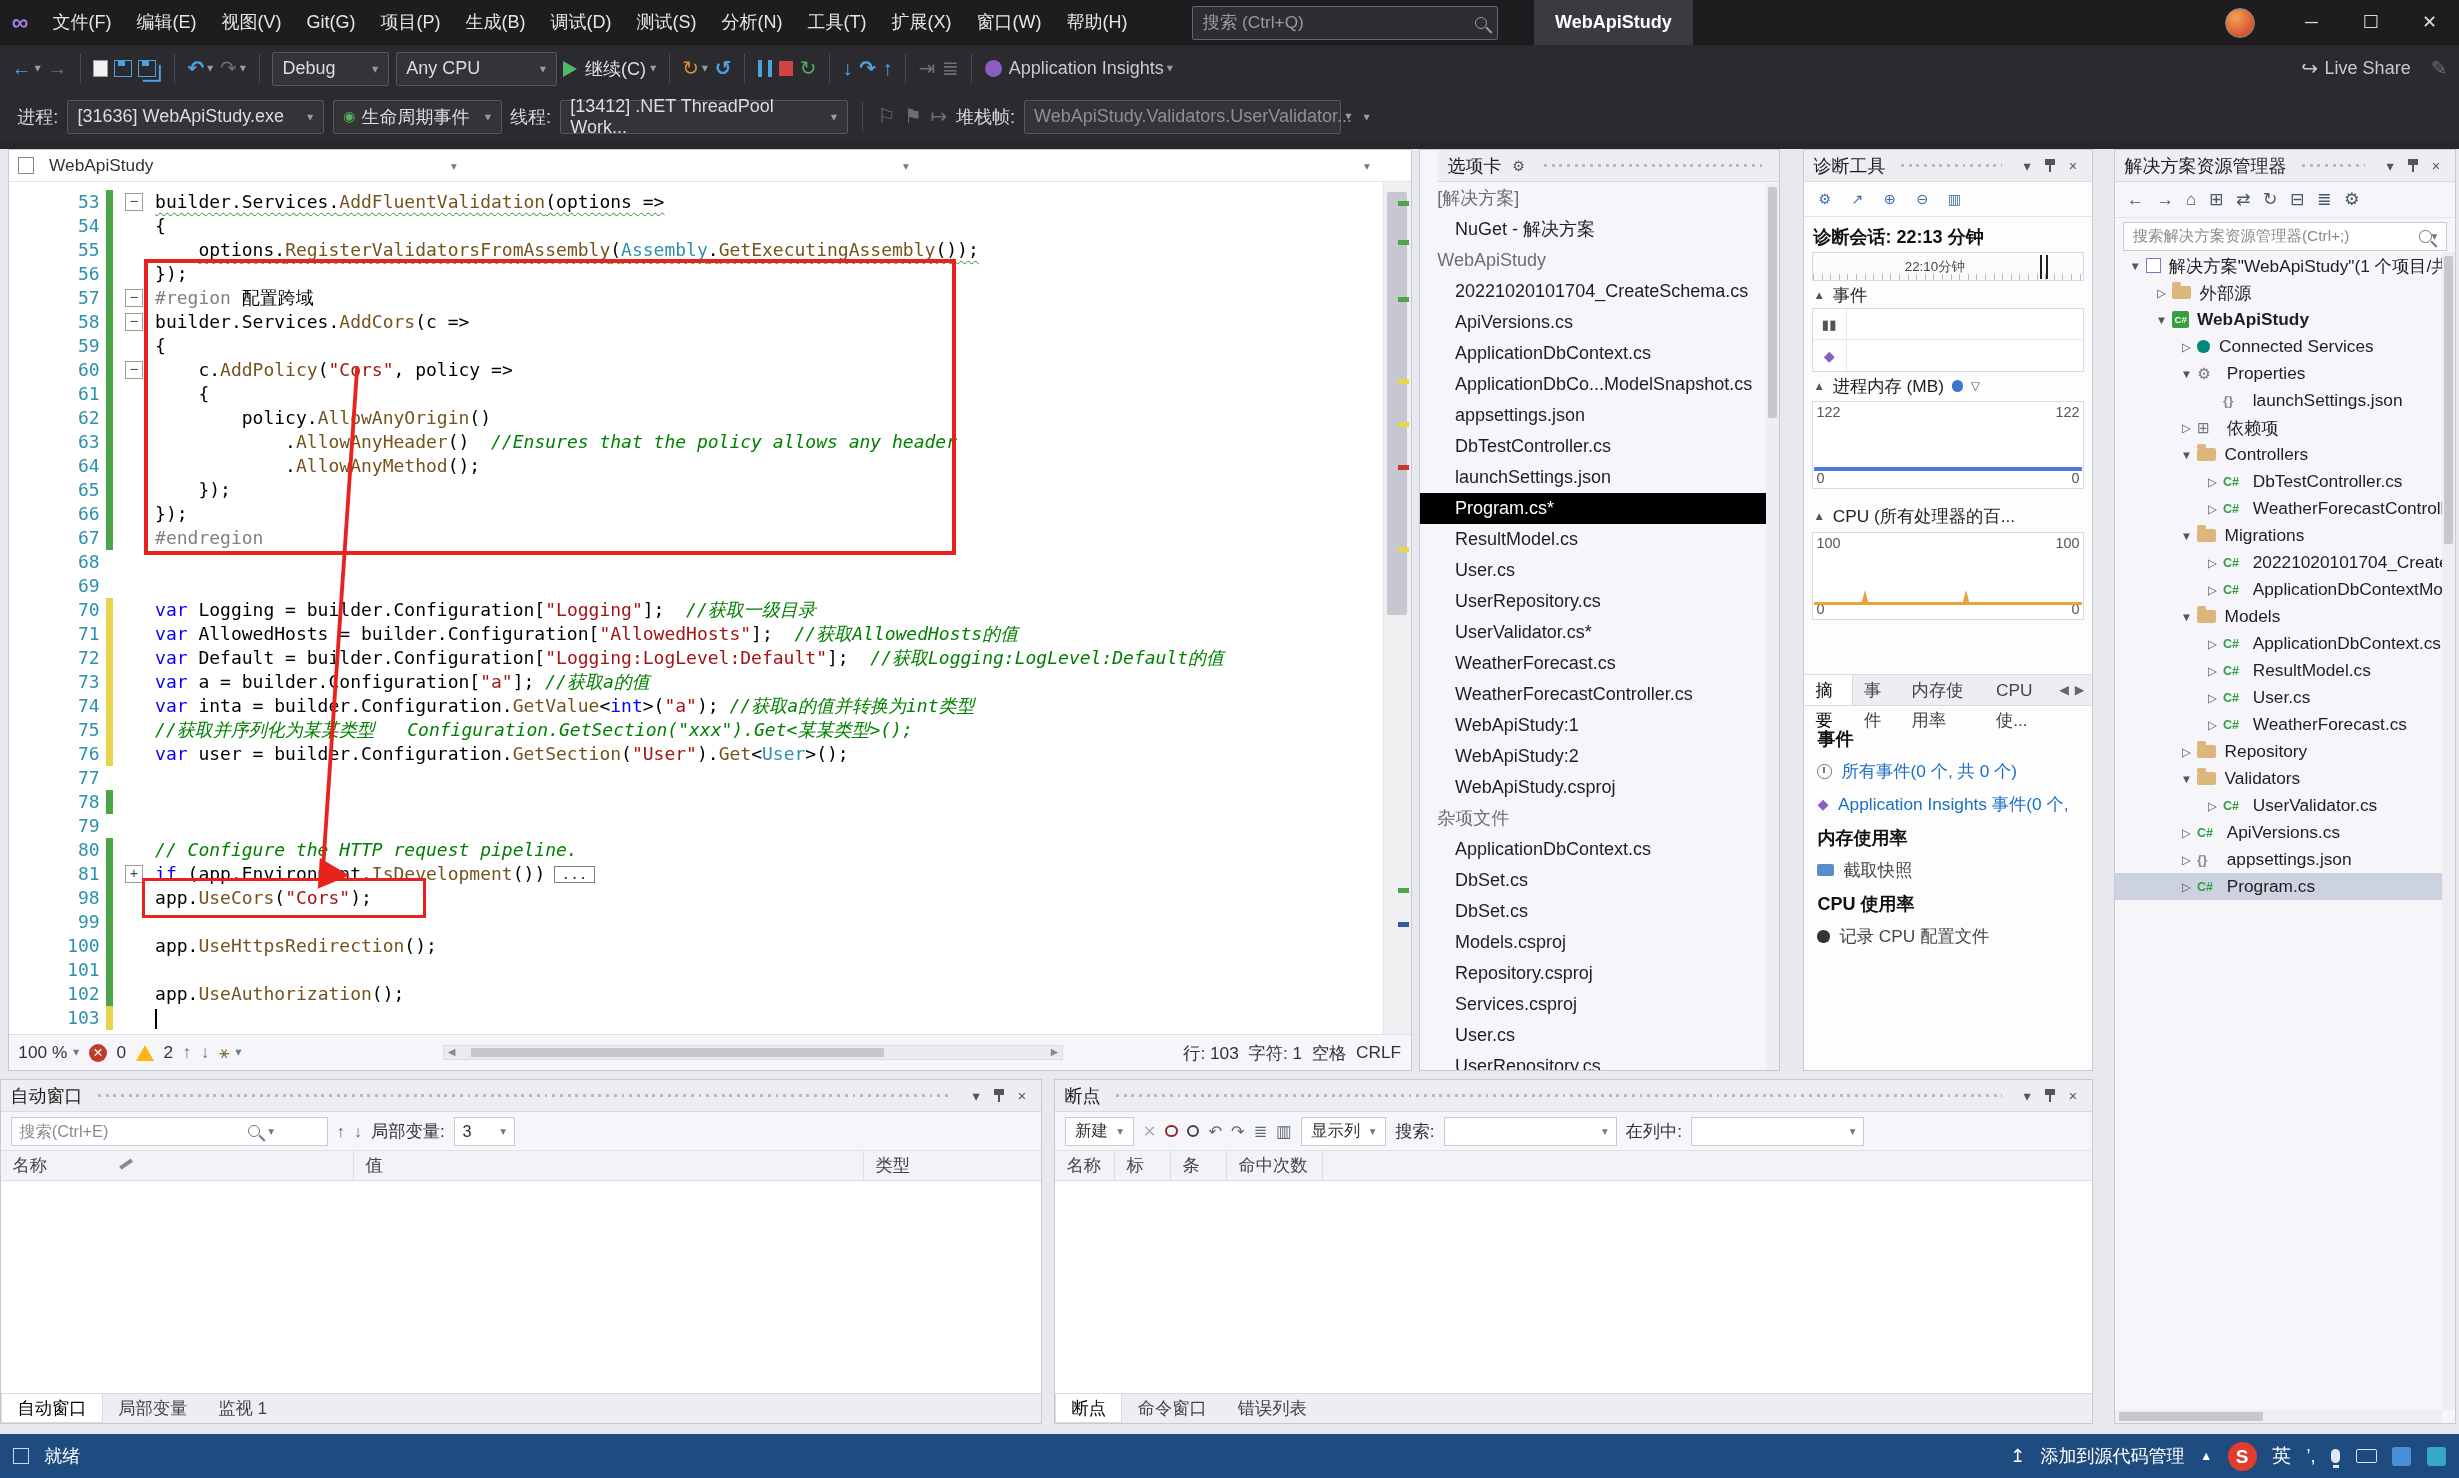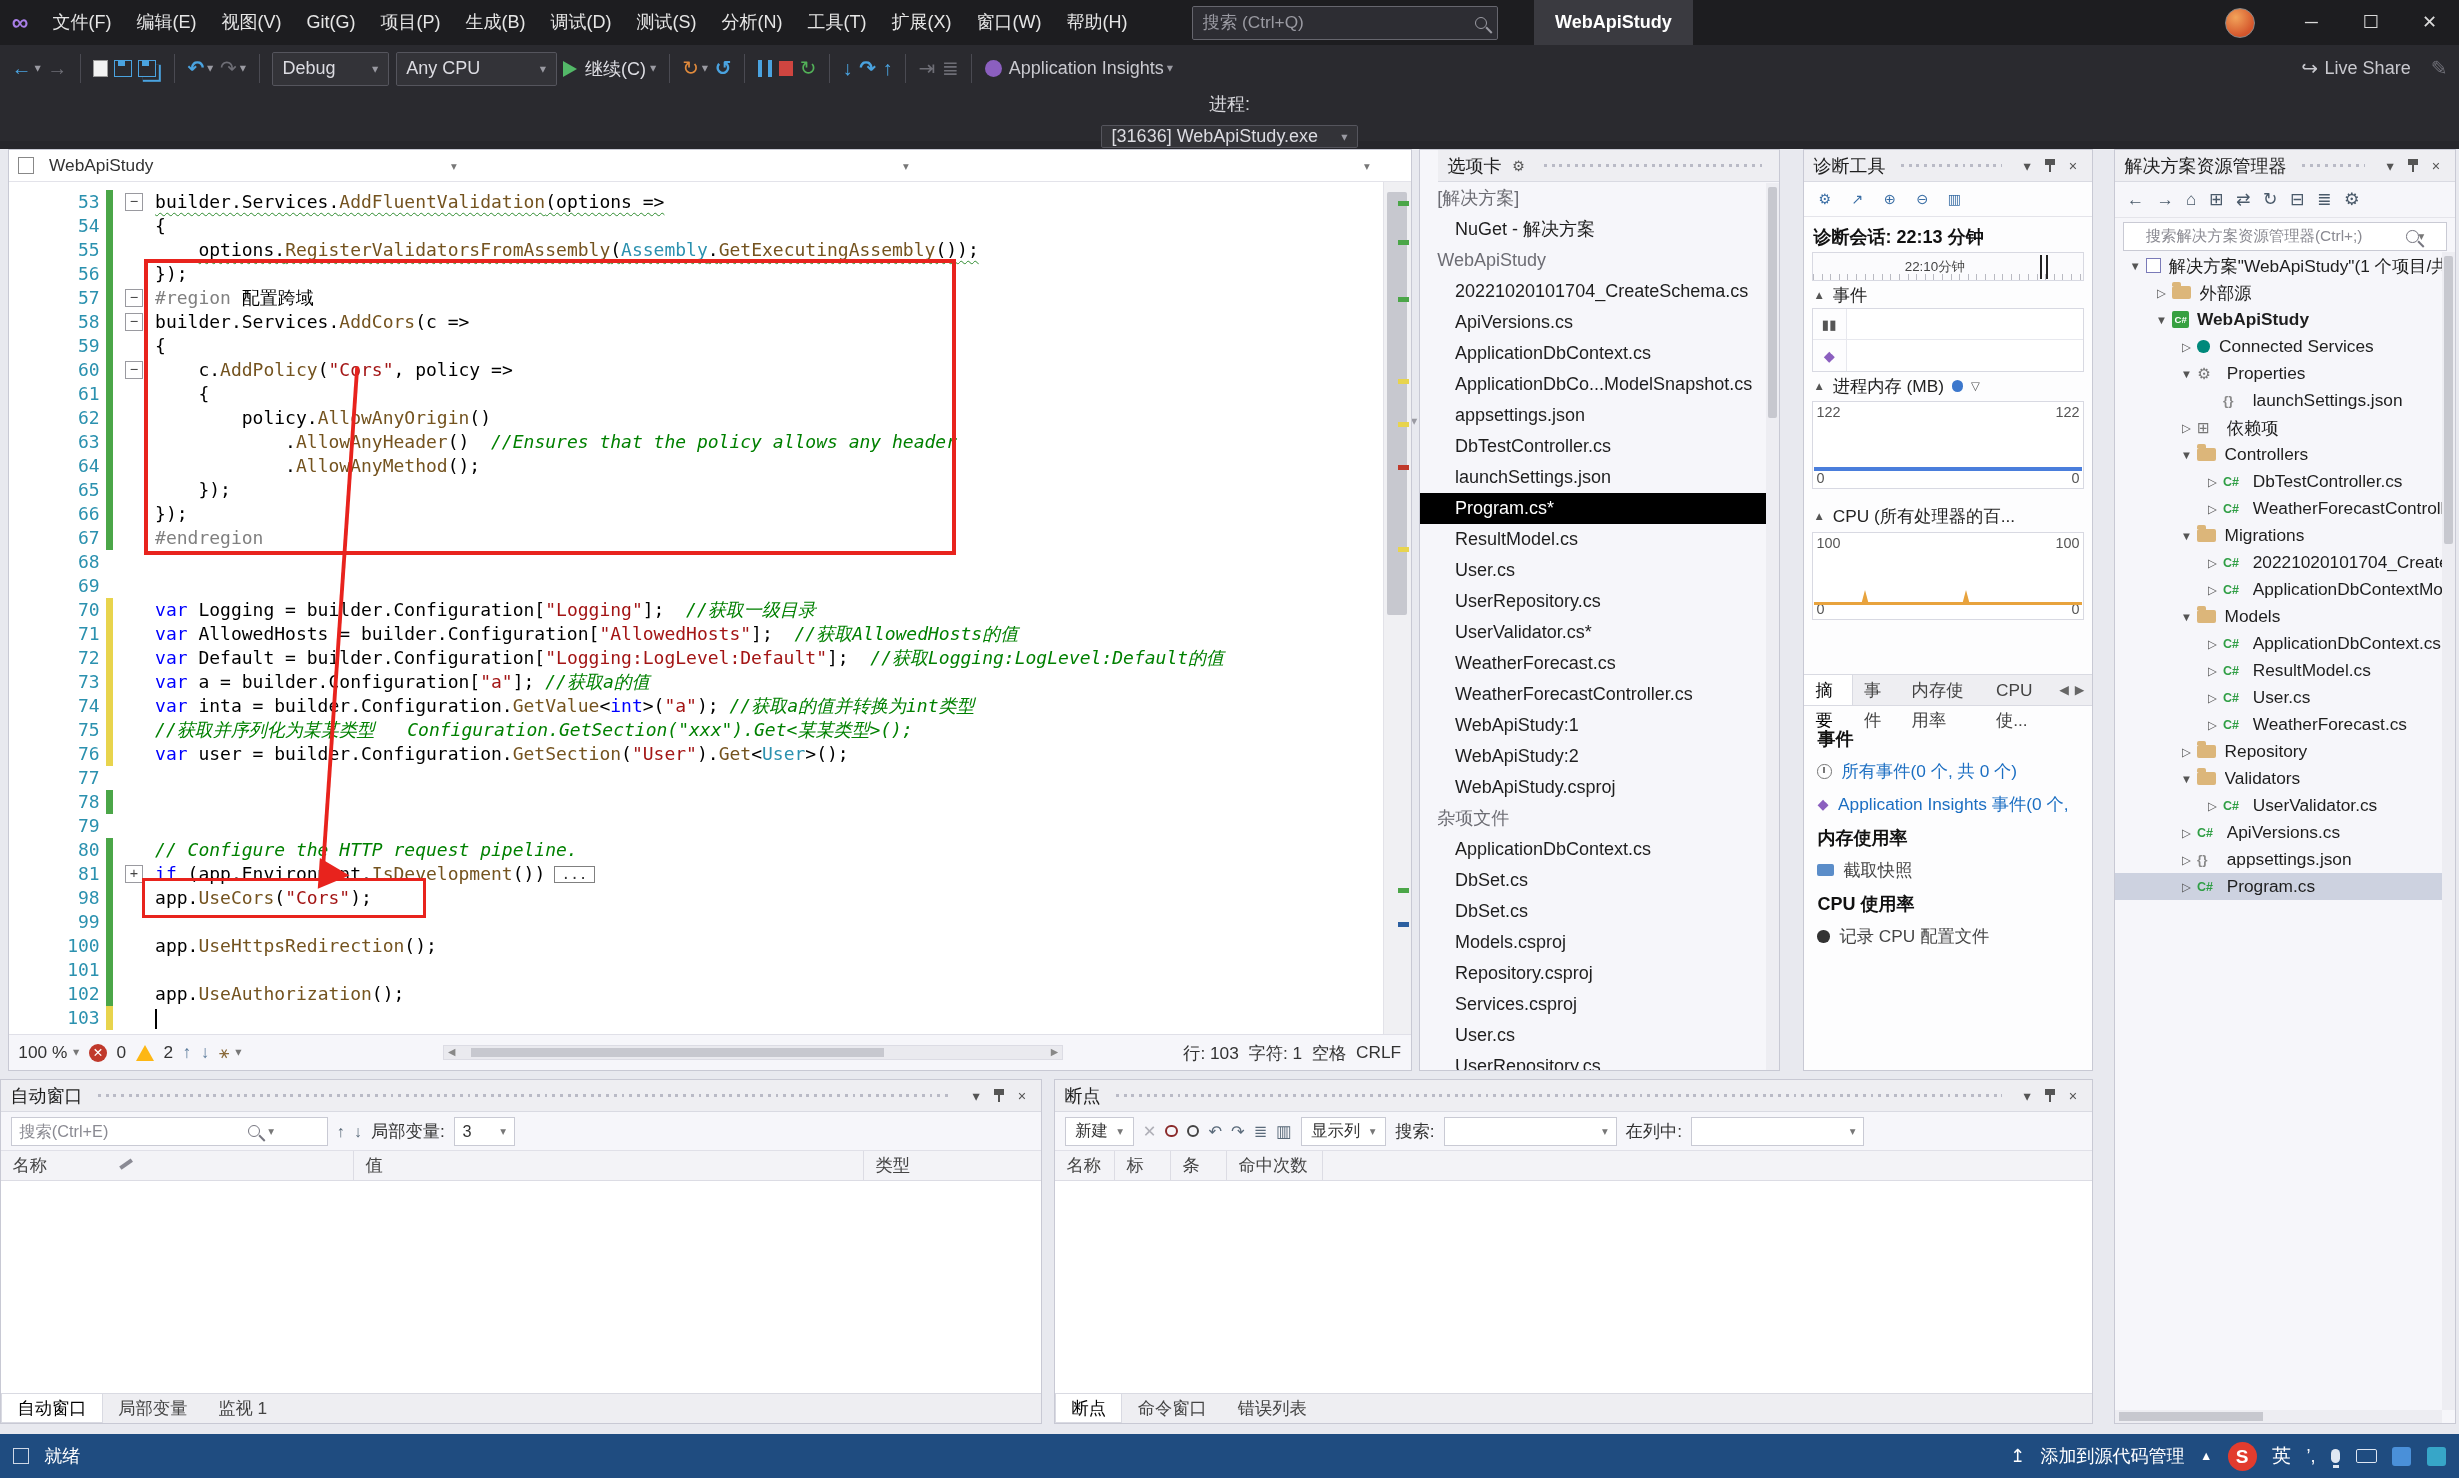--- a/index.html
+++ b/index.html
@@ -14,21 +14,21 @@
   .menus span { padding:0 12.5px; line-height:45px; font-size:18px; cursor:default; }
   .qsearch { position:absolute; left:1192px; top:5.8px; width:306px; height:34px; background:#2d2d33; border:1px solid #66666e; border-radius:1.9px; color:#9a9aa2; display:flex; align-items:center; padding:0 9.6px; }
   .qsearch input { flex:1; background:transparent; border:none; outline:none; color:#c5c5cc; font-size:17.3px; font-family:inherit; }
   .qsearch input::placeholder { color:#9a9aa2; }
   .win-title { position:absolute; left:1534px; top:0; height:45px; line-height:45px; padding:0 21px; background:#3a3a40; color:#ffffff; font-weight:bold; font-size:18px; }
   .tb-right { position:absolute; right:0; top:0; height:45px; display:flex; align-items:center; }
   .avatar { width:30px; height:30px; border-radius:50%; background:radial-gradient(circle at 35% 30%, #f2a35a, #d4562c 70%); margin-right:27px; border:1px solid #888; }
   .winbtn { width:59px; height:45px; line-height:45px; text-align:center; color:#d9d9d9; font-size:18px; }
 
   .toolbar1 { position:absolute; left:0; top:45px; width:2459px; height:47px; background:#2a2a2f; display:flex; align-items:center; padding:0 11.5px; gap:6.7px; color:#c9c9cf; }
-  .toolbar2 { position:absolute; left:0; top:92px; width:2459px; height:48px; background:#2a2a2f; display:flex; align-items:center; padding:0 17.3px; gap:8.6px; color:#d5d5da; border-bottom:8.6px solid #26262b; height:57px;flex-direction:column; }
+  .toolbar2 { position:absolute; left:0; top:92px; width:2459px; height:48px; background:#2a2a2f; display:flex; align-items:center; padding:0 17.3px; gap:8.6px; color:#d5d5da; border-bottom:8.6px solid #26262b; height:57px; }
   .ti { font-size:20px; line-height:25px; }
   .ti.blue { color:#4aa3e0; font-weight:bold; }
   .ti.green { color:#52b058; }
   .ti.orange { color:#e08a3c; }
   .ti.gray { color:#6e6e76; }
   .ti.dd { font-size:12.5px; color:#9a9aa2; margin-left:-3.8px; }
   .tsep { width:1px; height:29px; background:#4a4a52; margin:0 5.8px; }
   .combo { background:#333338; border:1px solid #55555d; height:34px; display:flex; align-items:center; padding:0 9.6px; color:#dcdce2; font-size:18px; border-radius:1.9px; }
   .combo .dd { margin-left:auto; padding-left:11.5px; font-size:12.5px; color:#9a9aa2; }
   .play-btn { background:transparent; border:none; color:#dcdce2; display:flex; align-items:center; gap:7.7px; font-size:18px; font-family:inherit; }
@@ -130,21 +130,21 @@
   .sum-row.dark { color:#444; }
   .clock-ico { width:14.4px; height:14.4px; border:1.9px solid #777; border-radius:50%; position:relative; flex:none; }
   .clock-ico::after { content:""; position:absolute; left:4.8px; top:1.9px; width:1.9px; height:5.8px; background:#777; }
   .diamond { color:#8b5fbf; font-size:14.4px; }
   .cam-ico { width:16.3px; height:11.5px; background:#5b8dc9; border-radius:1.9px; position:relative; flex:none; }
   .rec-ico { width:12.5px; height:12.5px; border-radius:50%; background:#333; flex:none; }
 
   
   .sln { left:2114px; top:149px; width:342px; height:1275px; background:#f6f6fa; }
   .sln-toolbar { height:36px; display:flex; align-items:center; gap:12.5px; padding:0 11.5px; color:#4a5a6a; font-size:17.3px; border-bottom:1px solid #e4e4ea; }
-  .sln-search { margin:3.8px 7.7px; height:29px; border:1px solid #c9cad4; background:#fff; display:flex; align-items:center; padding:0 22px; color:#767680; }
+  .sln-search { margin:3.8px 7.7px; height:29px; border:1px solid #c9cad4; background:#fff; display:flex; align-items:center; padding:0 9px; color:#767680; }
   .sln-search input { flex:1; border:none; outline:none; font-size:15.4px; font-family:inherit; color:#555; background:transparent; }
   .sln-search input::placeholder { color:#8a8a92; }
   #sln-tree { position:absolute; top:102px; bottom:13.4px; left:0; right:13.4px; overflow:hidden; }
   .tree-row { height:27px; display:flex; align-items:center; font-size:17.3px; white-space:nowrap; overflow:hidden; }
   .tree-row.sel { background:#cdd2e0; }
   .tree-row .exp { width:21px; text-align:center; color:#555; font-size:11.5px; flex:none; }
   .tree-row .lbl { overflow:hidden; }
   .tree-row.bold .lbl { font-weight:bold; }
   .ic { flex:none; margin-right:6.7px; }
   .ic-cs { color:#2f9e44; font-weight:bold; font-size:12.5px; width:23px; }

